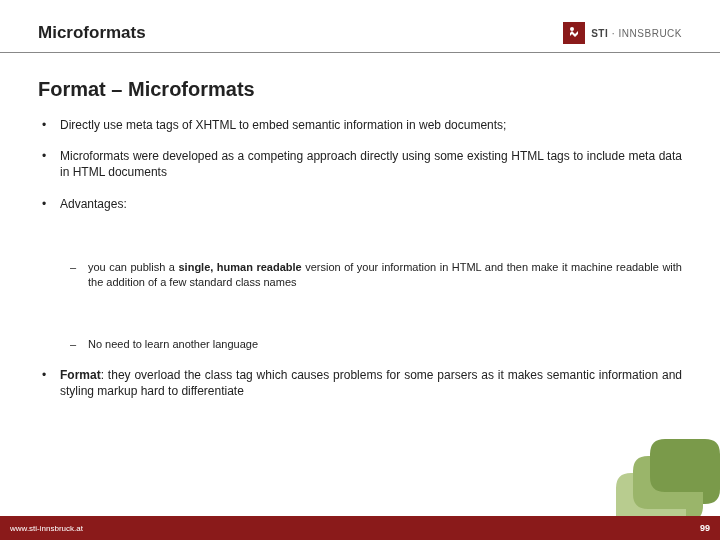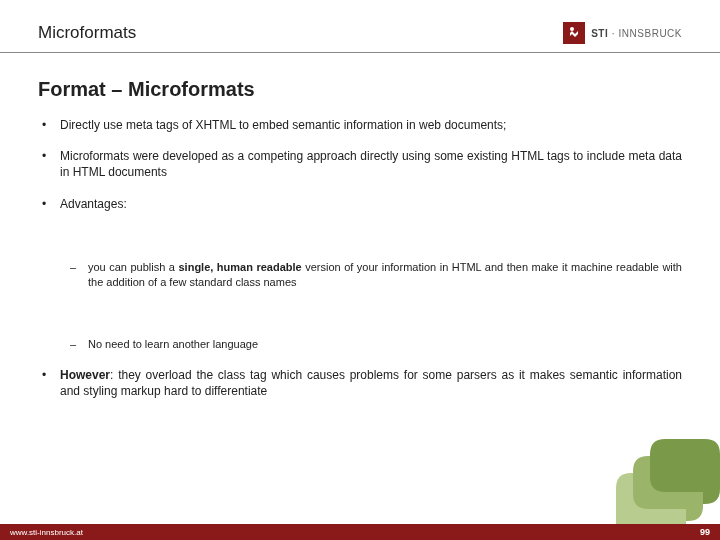--- a/index.html
+++ b/index.html
@@ -13,21 +13,21 @@
   }
   .header {
     display: flex;
     justify-content: space-between;
     align-items: center;
     padding: 22px 38px 8px 38px;
     border-bottom: 1px solid #888;
   }
   .header-title {
     font-size: 17px;
-    font-weight: normal;
+    font-weight: bold;
     color: #222;
   }
   .logo-block {
     display: flex;
     align-items: center;
     gap: 6px;
   }
   .logo-icon {
     width: 22px;
     height: 22px;
@@ -90,21 +90,21 @@
     position: absolute;
     left: 10px;
     top: 0;
   }
   .bold { font-weight: bold; }
   .footer {
     position: absolute;
     bottom: 0;
     left: 0;
     width: 100%;
-    height: 16px;
+    height: 24px;
     background: #8a1a1a;
     display: flex;
     justify-content: space-between;
     align-items: center;
     padding: 0 10px;
   }
   .footer-url {
     color: #fff;
     font-size: 8px;
   }
@@ -144,21 +144,21 @@
   <ul class="bullets">
     <li><span>Directly use meta tags of XHTML to embed semantic information in web documents;</span></li>
     <li><span>Microformats were developed as a competing approach directly using some existing HTML tags to include meta data in HTML documents</span></li>
     <li>
       <span>Advantages:</span>
       <ul class="subbullets">
         <li><span>you can publish a </span><span class="bold">single, human readable</span><span> version of your information in HTML and then make it machine readable with the addition of a few standard class names</span></li>
         <li><span>No need to learn another language</span></li>
       </ul>
     </li>
-    <li><span class="bold">However</span><span>: they overload the class tag which causes problems for some parsers as it makes semantic information and styling markup hard to differentiate</span></li>
+    <li><span class="bold">Format</span><span>: they overload the class tag which causes problems for some parsers as it makes semantic information and styling markup hard to differentiate</span></li>
   </ul>
 </div>
 
 <svg class="corner-graphic" viewBox="0 0 110 90">
   <path d="M 55 5 Q 40 5 40 20 L 40 55 Q 40 70 55 70 L 95 70 Q 110 70 110 55 L 110 20 Q 110 5 95 5 Z" fill="#7a9a4a"></path>
   <path d="M 38 22 Q 23 22 23 37 L 23 72 Q 23 87 38 87 L 78 87 Q 93 87 93 72 L 93 58 L 55 58 Q 40 58 40 43 L 40 22 Z" fill="#9ab56a"></path>
   <path d="M 21 39 Q 6 39 6 54 L 6 90 L 76 90 L 76 75 L 38 75 Q 23 75 23 60 L 23 39 Z" fill="#b8cc8f"></path>
 </svg>
 
 <div class="footer">

